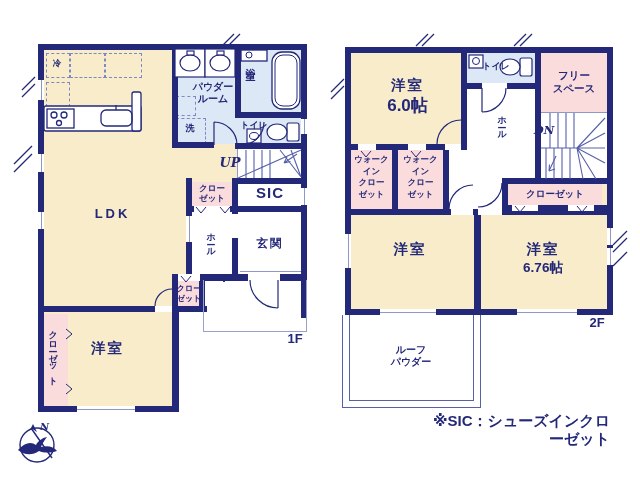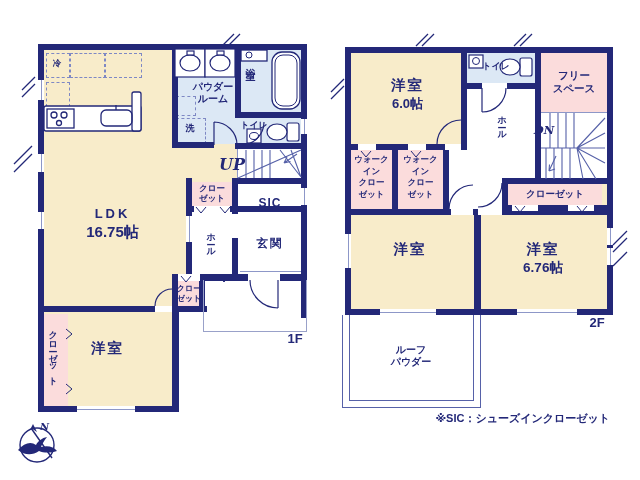--- a/index.html
+++ b/index.html
@@ -219,41 +219,40 @@
     <g>
       <circle cx="37" cy="445" r="17" fill="none" stroke="#232878" stroke-width="1.4"></circle>
       <line x1="52" y1="458" x2="31" y2="428" stroke="#232878" stroke-width="1.4"></line>
       <polygon points="31,428 37,432 33,424" fill="#232878"></polygon>
       <path fill="#232878" d="M18,450 C24,443 31,441 36,445 C38,441 42,438 47,437 C44,441 42,444 41,447 C48,445 54,447 57,451 C50,453 44,453 39,451 C32,456 24,455 18,450 Z"></path>
       <text x="40" y="430" font-size="10" font-style="italic" font-weight="bold" font-family="DejaVu Serif, Liberation Serif, serif" fill="#232878">N</text>
     </g>
   </svg>
 
   <div class="lbl" style="left:55px;top:206px;width:115px;font-size:13px;letter-spacing:3px">LDK</div>
-  <div class="lbl" style="left:55px;top:223px;width:115px;font-size:15px">16.75帖</div>
   <div class="lbl" style="left:50px;top:340px;width:115px;font-size:14.5px;letter-spacing:2px">洋室</div>
   <div class="lbl" style="left:186px;top:81px;width:54px;font-size:10px">パウダー
 ルーム</div>
   <div class="vlbl" style="left:245px;top:60px;font-size:10px">浴室</div>
   <div class="lbl" style="left:176px;top:123px;width:28px;font-size:9px">洗</div>
   <div class="lbl" style="left:46px;top:58px;width:22px;font-size:8.5px">冷</div>
   <div class="lbl" style="left:238px;top:120px;width:32px;font-size:9px">トイレ</div>
-  <div class="lbl updn" style="left:219px;top:155px;width:22px;font-size:16px">UP</div>
+  <div class="lbl updn" style="left:219px;top:155px;width:22px;font-size:13px">UP</div>
   <div class="lbl" style="left:192px;top:183px;width:40px;font-size:8.5px">クロー
 ゼット</div>
-  <div class="lbl" style="left:240px;top:196px;width:60px;font-size:12px;letter-spacing:1px">SIC</div>
+  <div class="lbl" style="left:240px;top:184px;width:60px;font-size:15px;letter-spacing:1px">SIC</div>
   <div class="vlbl" style="left:206px;top:227px;font-size:9px">ホール</div>
   <div class="lbl" style="left:240px;top:237px;width:60px;font-size:11.5px;letter-spacing:2px">玄関</div>
   <div class="lbl" style="left:176px;top:284px;width:26px;font-size:8px">クロー
 ゼット</div>
   <div class="vlbl" style="left:48px;top:324px;font-size:9px;letter-spacing:1px">クローゼット</div>
   <div class="lbl" style="left:280px;top:331px;width:30px;font-size:13px">1F</div>
 
   <div class="lbl" style="left:350px;top:77px;width:115px;font-size:14.5px;letter-spacing:2px">洋室</div>
-  <div class="lbl" style="left:350px;top:96px;width:115px;font-size:13px">6.0帖</div>
+  <div class="lbl" style="left:350px;top:96px;width:115px;font-size:17px">6.0帖</div>
   <div class="lbl" style="left:480px;top:61px;width:32px;font-size:9px">トイレ</div>
   <div class="lbl" style="left:543px;top:69px;width:62px;font-size:10.5px">フリー
 スペース</div>
   <div class="lbl updn" style="left:532px;top:124px;width:24px;font-size:11.5px">DN</div>
   <div class="vlbl" style="left:497px;top:110px;font-size:9px">ホール</div>
   <div class="lbl" style="left:351px;top:154px;width:41px;font-size:8.5px;line-height:11.5px">ウォーク
 イン
 クロー
 ゼット</div>
   <div class="lbl" style="left:398px;top:154px;width:45px;font-size:8.5px;line-height:11.5px">ウォーク
@@ -261,15 +260,15 @@
 クロー
 ゼット</div>
   <div class="lbl" style="left:508px;top:188px;width:94px;font-size:9.5px">クローゼット</div>
   <div class="lbl" style="left:350px;top:241px;width:120px;font-size:14.5px;letter-spacing:2px">洋室</div>
   <div class="lbl" style="left:482px;top:241px;width:122px;font-size:14.5px;letter-spacing:2px">洋室</div>
   <div class="lbl" style="left:482px;top:260px;width:122px;font-size:13.5px">6.76帖</div>
   <div class="lbl" style="left:352px;top:344px;width:118px;font-size:10px">ルーフ
 パウダー</div>
   <div class="lbl" style="left:582px;top:315px;width:30px;font-size:13px">2F</div>
 
-  <div class="lbl right" style="left:418px;top:412px;width:192px;font-size:11px">※SIC：シューズインクローゼット</div>
+  <div class="lbl right" style="left:418px;top:412px;width:192px;font-size:15px">※SIC：シューズインクローゼット</div>
 
 </div>
 
 </body></html>

